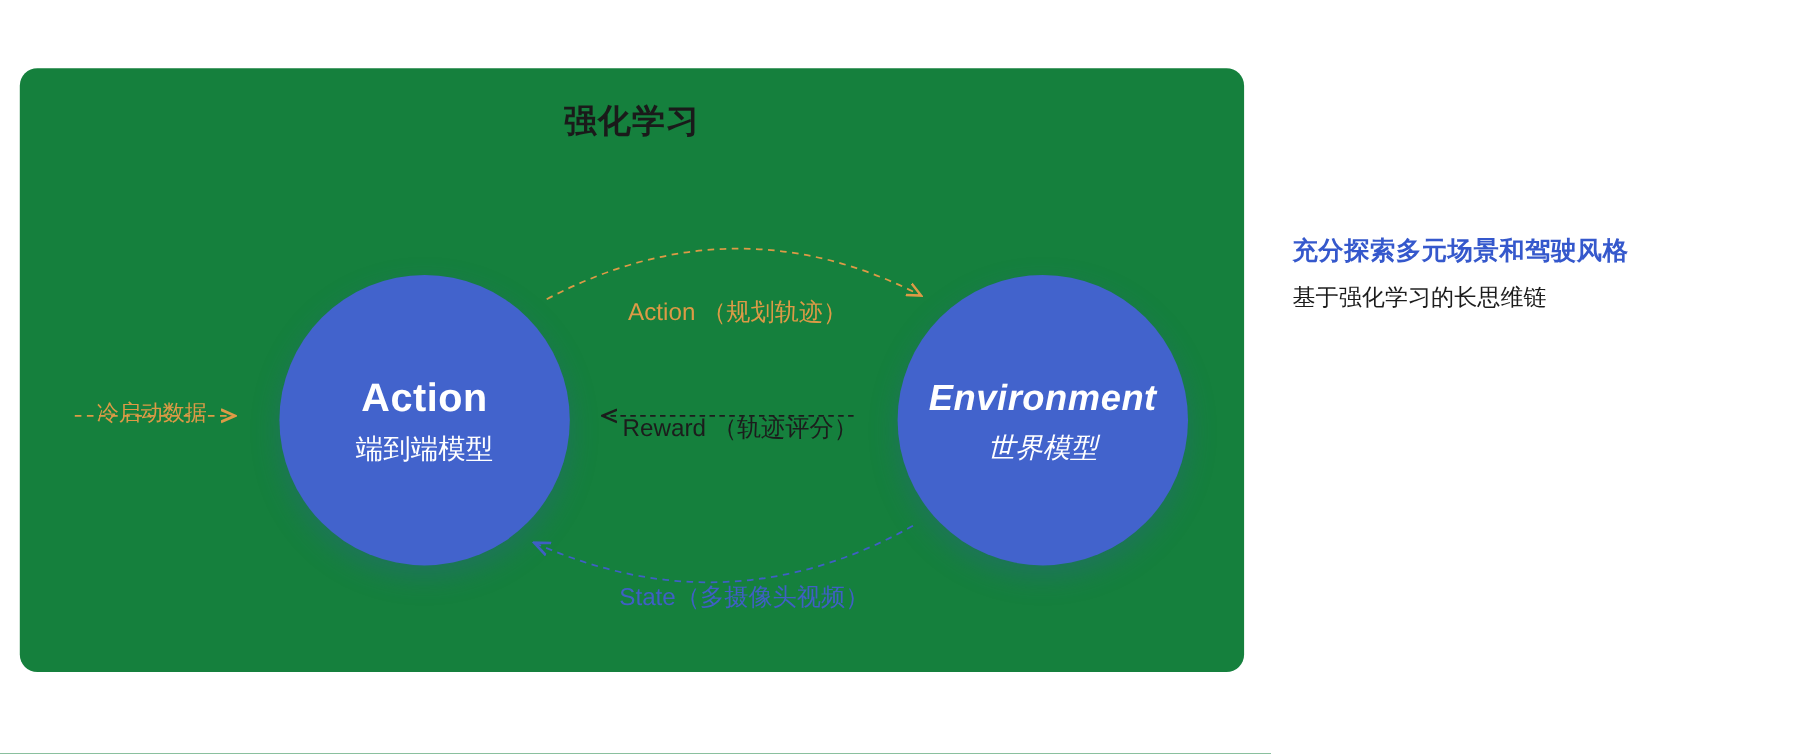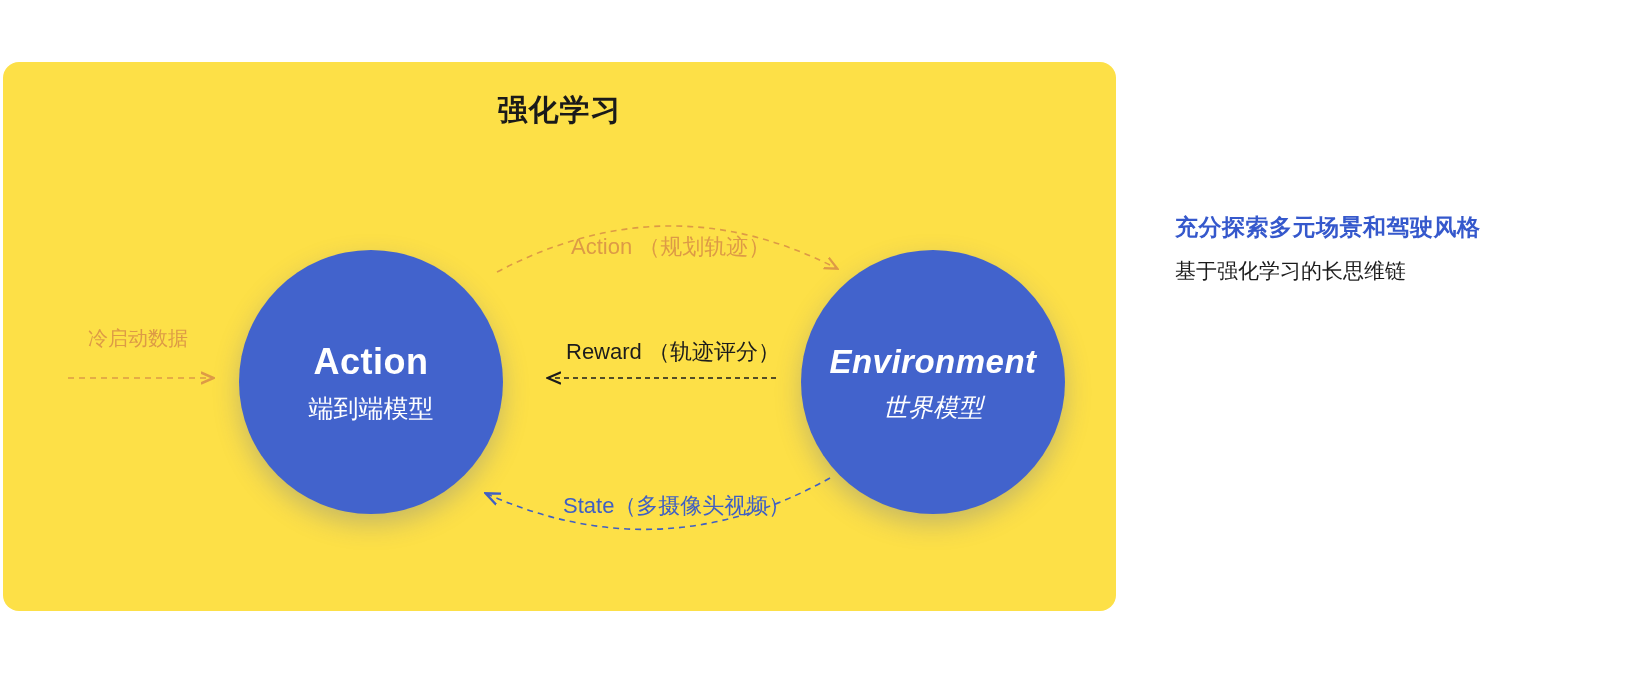--- a/index.html
+++ b/index.html
@@ -18,25 +18,25 @@
   #stage {
     position: absolute;
     left: 0; top: 0;
     width: 1640px;
     height: 685px;
   }
 
   
   #rl-card {
     position: absolute;
-    left: 3px;
+    left: 18px;
     top: 62px;
     width: 1113px;
     height: 549px;
-    background: #fde047;
+    background: #15803d;
     border-radius: 16px;
   }
 
   #rl-title {
     position: absolute;
     left: 0;
     top: 28px;
     width: 1113px;
     text-align: center;
     font-size: 30px;
@@ -94,20 +94,21 @@
     height: 685px;
     pointer-events: none;
   }
 
   
   .arrow-label {
     position: absolute;
     white-space: nowrap;
     font-size: 22px;
     font-weight: 400;
+    margin-top: 37px;
   }
   #label-action {
     left: 571px;
     top: 232px;
     color: #dd9a46;
   }
   #label-reward {
     left: 566px;
     top: 337px;
     color: #1c1c1c;

